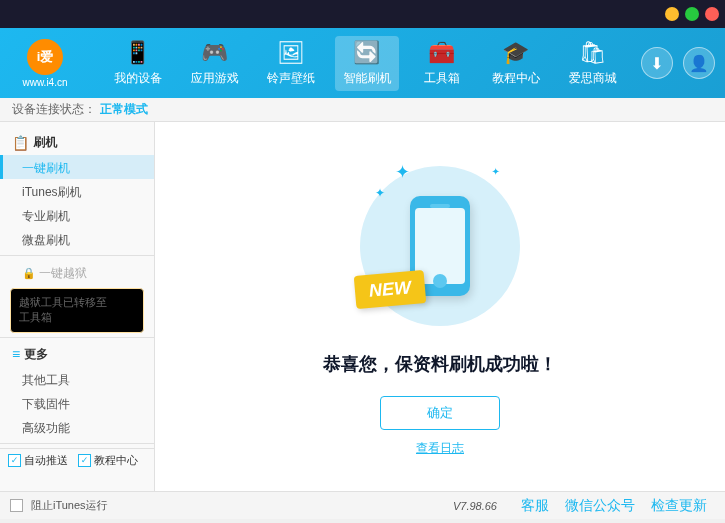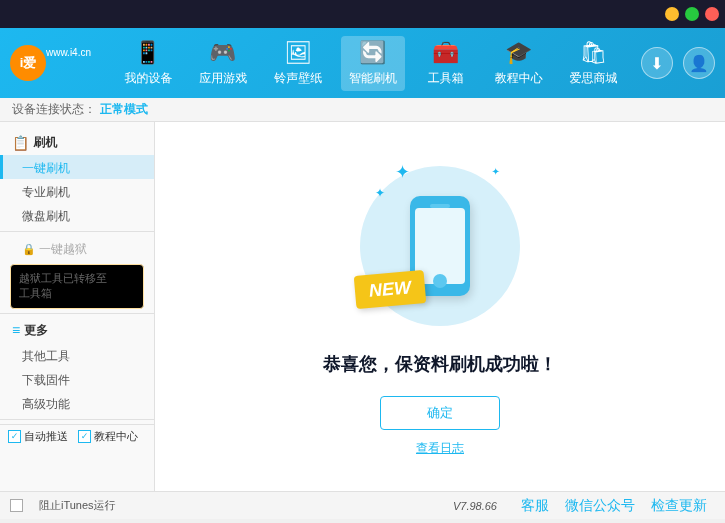--- a/index.html
+++ b/index.html
@@ -28,21 +28,22 @@
     
     .header {
       height: 70px;
       background: linear-gradient(135deg, #1db8f0 0%, #1a9fd4 100%);
       display: flex;
       align-items: center;
       padding: 0 10px;
     }
     .logo {
       display: flex;
-      flex-direction: row;
+      flex-direction: column;
+      align-items: center;
       margin-right: 20px;
       min-width: 70px;
     }
     .logo-icon {
       width: 36px; height: 36px;
       background: #ff8c00;
       border-radius: 50%;
       display: flex; align-items: center; justify-content: center;
       font-size: 18px; color: white; font-weight: bold;
     }
@@ -371,20 +372,23 @@
 
   <div class="sidebar">
     <div class="sidebar-section-header">
       <span class="sidebar-icon">📋</span>
       <span>刷机</span>
     </div>
     <div class="sidebar-item active">
       <span>一键刷机</span>
     </div>
     <div class="sidebar-item">
+      <span>iTunes刷机</span>
+    </div>
+    <div class="sidebar-item">
       <span>专业刷机</span>
     </div>
     <div class="sidebar-item">
       <span>微盘刷机</span>
     </div>
     <div class="sidebar-divider"></div>
     <div class="sidebar-item disabled">
       <span style="font-size:11px; color:#aaa;">🔒</span>
       <span>一键越狱</span>
     </div>
@@ -435,21 +439,21 @@
       <span class="sparkle sparkle-3" style="font-size:10px;">✦</span>
       <div class="new-badge">NEW</div>
     </div>
     <div class="success-text">恭喜您，保资料刷机成功啦！</div>
     <button class="confirm-btn">确定</button>
     <span class="secondary-link">查看日志</span>
   </div>
 </div>
 
 <div class="bottombar">
-  <div style="display:flex;align-items:center;gap:16px; margin-right:8px;">
+  <div style="display:flex;align-items:center;gap:8px; margin-right:8px;">
     <div class="cb-box" style="border-color:#aaa;"></div>
     <span>阻止iTunes运行</span>
   </div>
   <div class="bottombar-spacer"></div>
   <span class="bottombar-version">V7.98.66</span>
   <span class="bottombar-link">客服</span>
   <span class="bottombar-link">微信公众号</span>
   <span class="bottombar-link">检查更新</span>
 </div>
 

